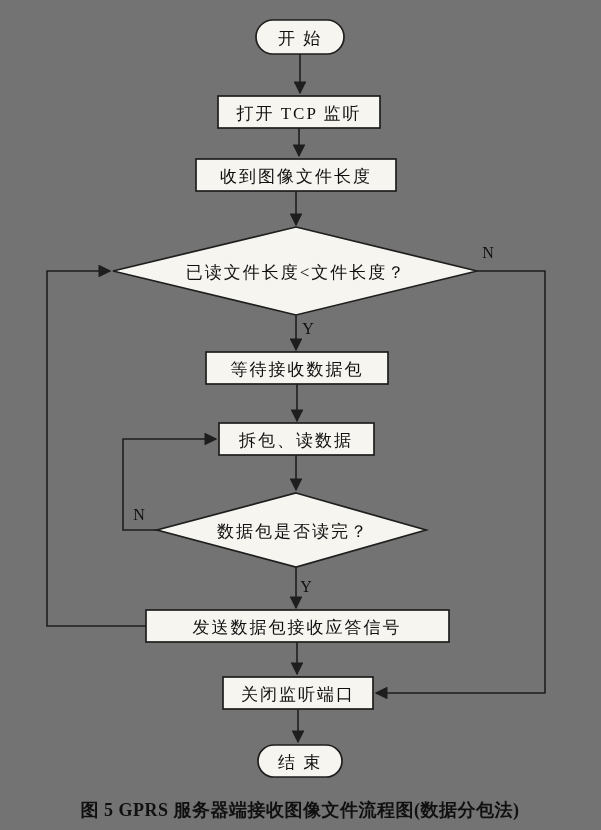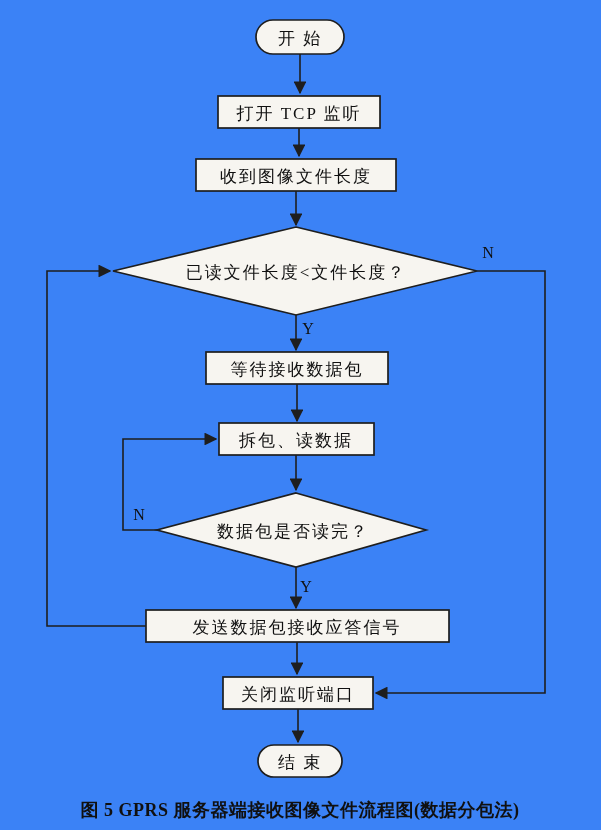--- a/index.html
+++ b/index.html
@@ -3,21 +3,21 @@
 <meta charset="utf-8">
 <style>
   html, body {
     margin: 0;
     padding: 0;
     background: #e9e7e2;
   }
   .page {
     width: 601px;
     height: 830px;
-    background: #3b82f6;
+    background: #737373;
     position: relative;
     font-family: "Liberation Serif", "DejaVu Serif", serif;
     overflow: hidden;
   }
   svg { display: block; }
   .node-shape {
     fill: #f7f5f0;
     stroke: #1e1e1e;
     stroke-width: 1.7;
   }

